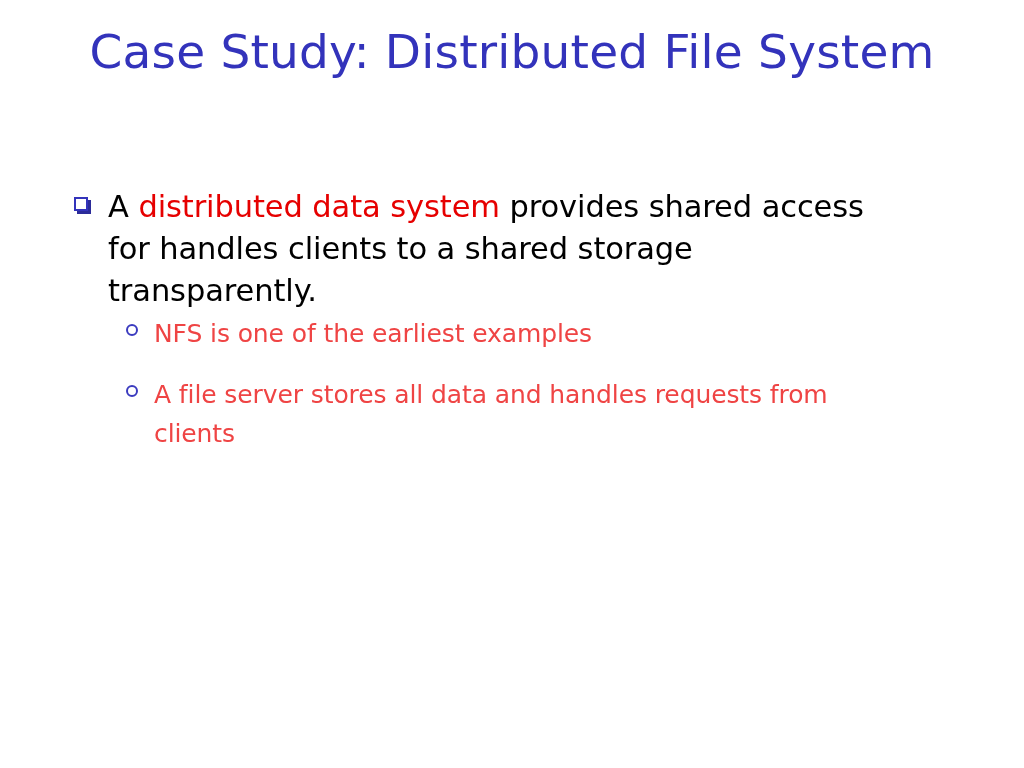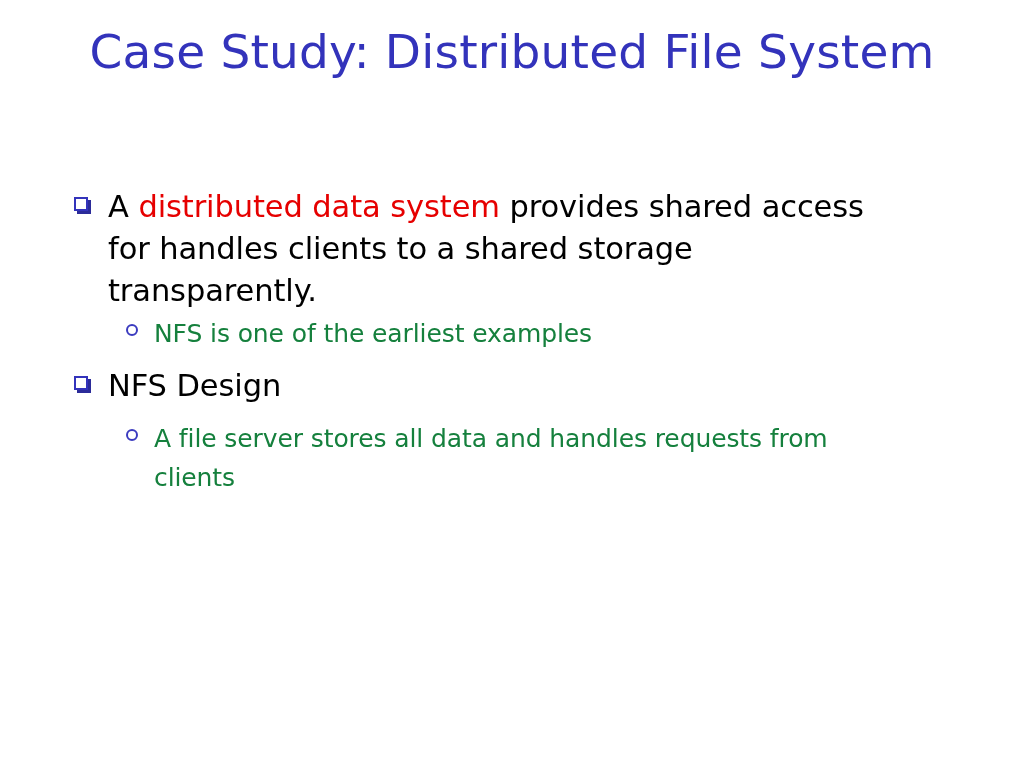--- a/index.html
+++ b/index.html
@@ -78,21 +78,21 @@
     margin-bottom: 2px;
   }
   .lvl2 .marker {
     flex: 0 0 auto;
     width: 28px;
     padding-top: 10px;
   }
   .lvl2 .text {
     flex: 1 1 auto;
     max-width: 700px;
-    color: #15803d;
+    color: #ef4444;
     font-family: "DejaVu Sans", sans-serif;
     font-size: 25px;
     line-height: 39px;
     letter-spacing: -0.1px;
   }
 
   
   
   .sq-marker {
     display: block;
@@ -139,26 +139,20 @@
 
     <div class="bullet-row lvl2">
       <span class="marker">
         <span class="ring-marker"></span>
       </span>
       <span class="text">NFS is one of the earliest examples</span>
     </div>
 
     <div class="spacer-2"></div>
 
-    <div class="bullet-row lvl1">
-      <span class="marker">
-        <span class="sq-marker"></span>
-      </span>
-      <span class="text">NFS Design</span>
-    </div>
 
     <div class="spacer-2"></div>
 
     <div class="bullet-row lvl2">
       <span class="marker">
         <span class="ring-marker"></span>
       </span>
       <span class="text">A file server stores all data and handles requests from clients</span>
     </div>
 

